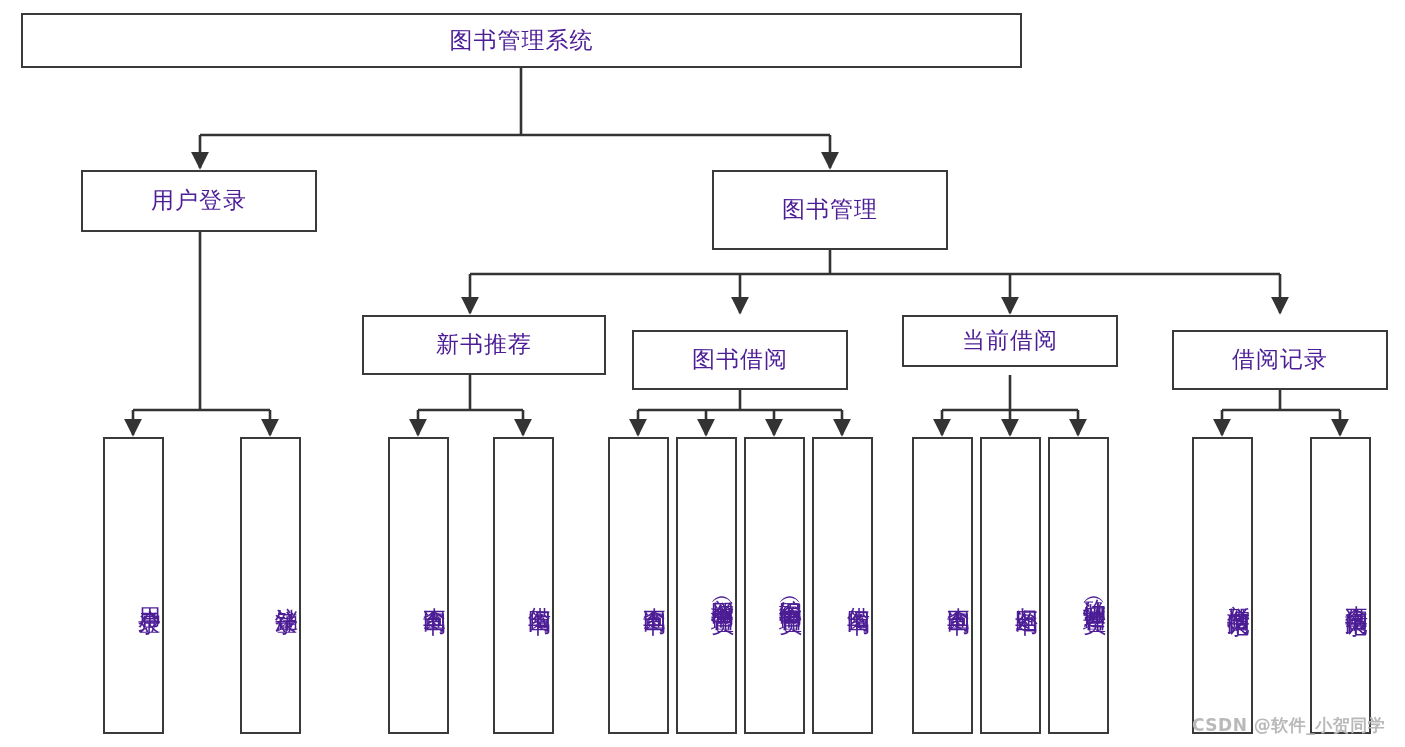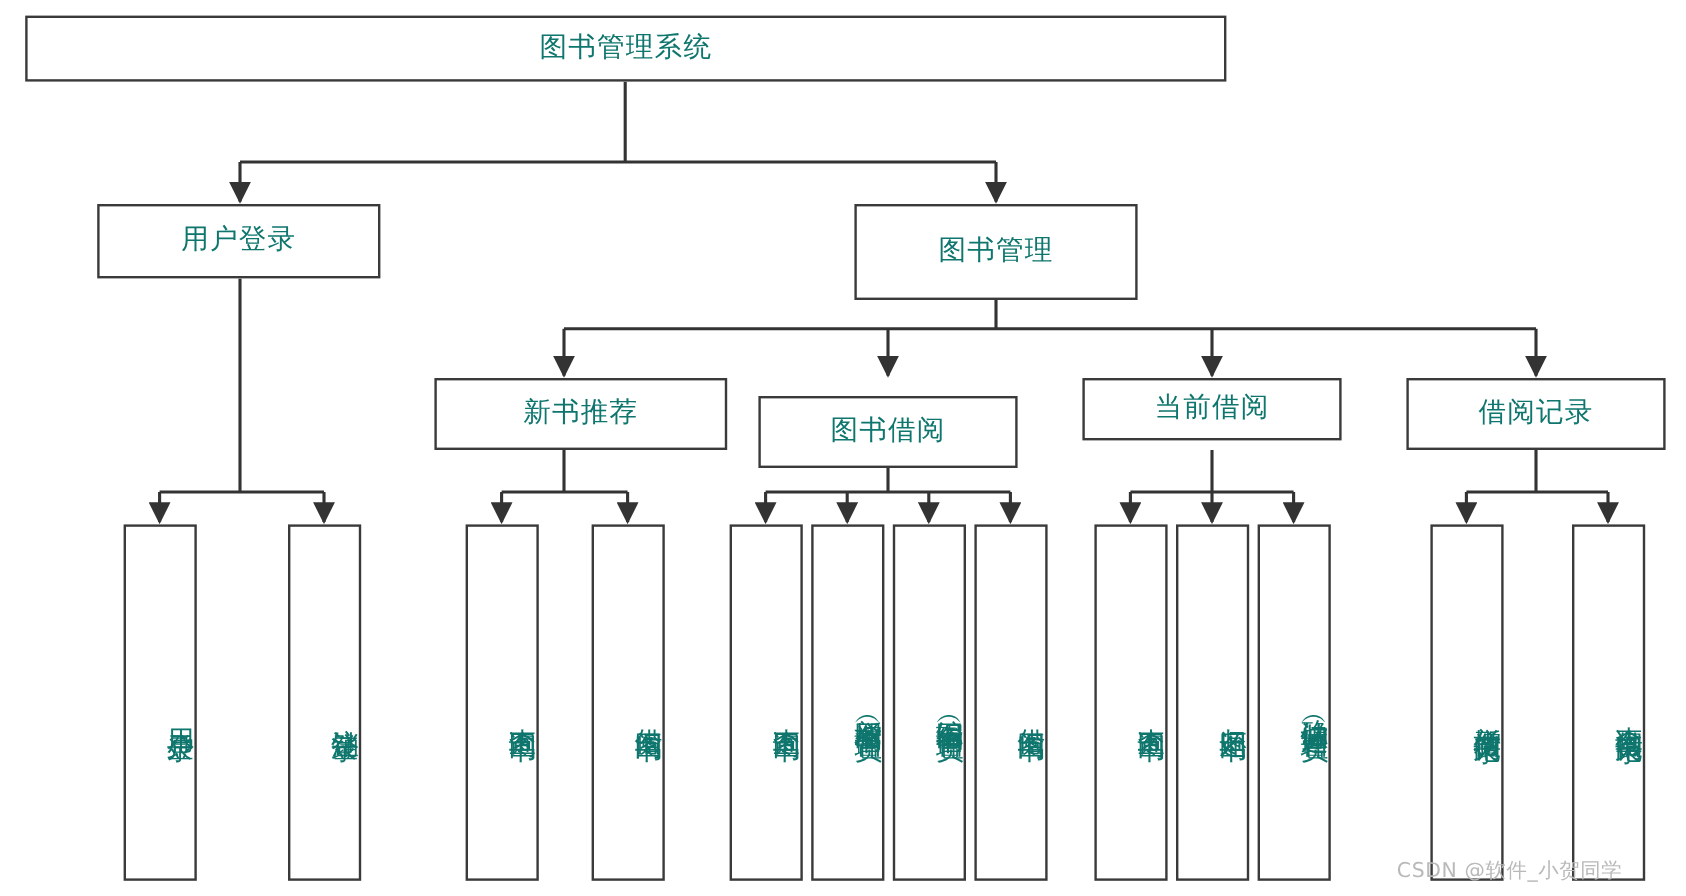--- a/index.html
+++ b/index.html
@@ -24,21 +24,21 @@
     pointer-events:none;
   }
   .node{
     position:absolute;
     box-sizing:border-box;
     background:#ffffff;
     border:2px solid #3a3a3a;
     display:flex;
     align-items:center;
     justify-content:center;
-    color:#0f766e;
+    color:#4c1d95;
     z-index:2;
   }
   .node.horizontal{
     font-size:23px;
     letter-spacing:1px;
     line-height:1.1;
   }
   .node.root{
     font-size:23px;
   }
@@ -52,27 +52,28 @@
     align-items:flex-start;
     justify-content:center;
     padding-top:14px;
     text-align:center;
   }
   .node.vertical.tall-text{
     padding-top:8px;
   }
   .watermark{
     position:absolute;
-    left:1164px;
+    left:1192px;
     top:714px;
     font-size:17px;
     color:#b9b9b9;
     white-space:nowrap;
     z-index:5;
     letter-spacing:0.5px;
+    font-weight:bold;
   }
 </style>
 </head>
 <body>
 
 <div id="canvas">
 
   <svg id="edges" viewBox="0 0 1405 747" width="1405" height="747" xmlns="http://www.w3.org/2000/svg">
     <defs>
       <marker id="arrow" viewBox="0 0 10 10" refX="9" refY="5" markerWidth="7" markerHeight="7" orient="auto-start-reverse">
@@ -124,21 +125,21 @@
   </svg>
 
   <div class="node horizontal root" style="left:21px;top:13px;width:1001px;height:55px;">图书管理系统</div>
 
   <div class="node horizontal" style="left:81px;top:170px;width:236px;height:62px;">用户登录</div>
   <div class="node horizontal" style="left:712px;top:170px;width:236px;height:80px;">图书管理</div>
 
   <div class="node horizontal" style="left:362px;top:315px;width:244px;height:60px;">新书推荐</div>
   <div class="node horizontal" style="left:632px;top:330px;width:216px;height:60px;">图书借阅</div>
   <div class="node horizontal" style="left:902px;top:315px;width:216px;height:52px;">当前借阅</div>
-  <div class="node horizontal" style="left:1172px;top:315px;width:216px;height:60px;">借阅记录</div>
+  <div class="node horizontal" style="left:1172px;top:330px;width:216px;height:60px;">借阅记录</div>
 
   <div class="node vertical" style="left:103px;top:437px;width:61px;height:297px;">用户登录</div>
   <div class="node vertical" style="left:240px;top:437px;width:61px;height:297px;">注销登录</div>
 
   <div class="node vertical" style="left:388px;top:437px;width:61px;height:297px;">查询图书</div>
   <div class="node vertical" style="left:493px;top:437px;width:61px;height:297px;">借阅图书</div>
 
   <div class="node vertical" style="left:608px;top:437px;width:61px;height:297px;">查询图书</div>
   <div class="node vertical tall-text" style="left:676px;top:437px;width:61px;height:297px;">新增图书（管理员）</div>
   <div class="node vertical tall-text" style="left:744px;top:437px;width:61px;height:297px;">编辑图书（管理员）</div>

